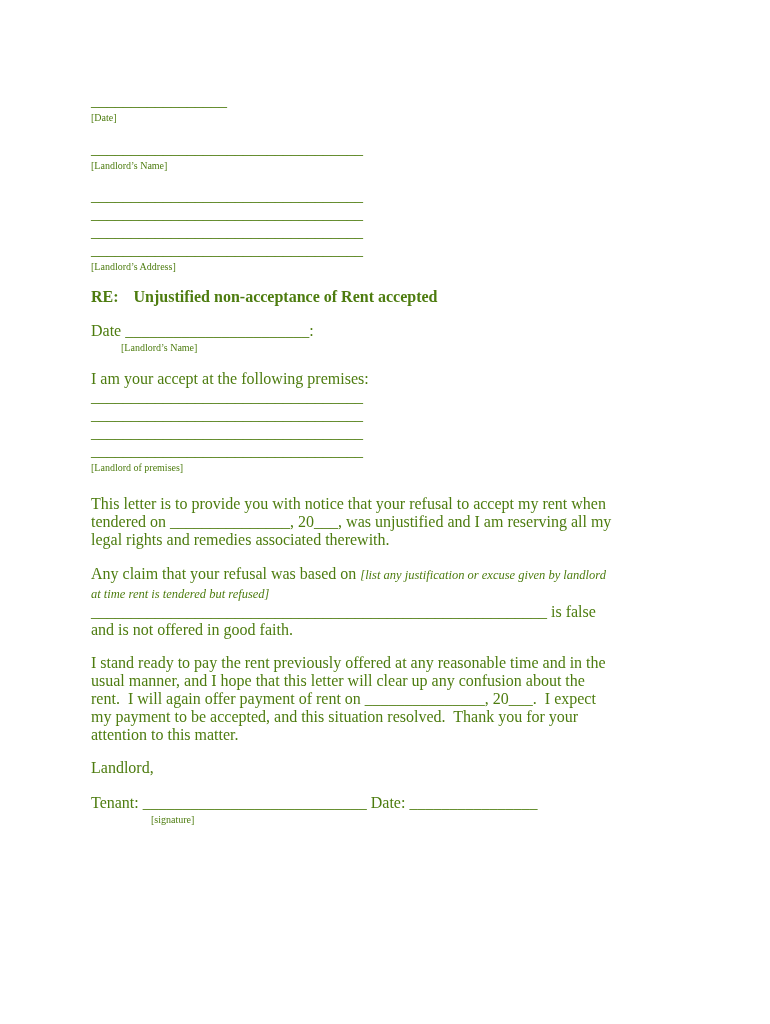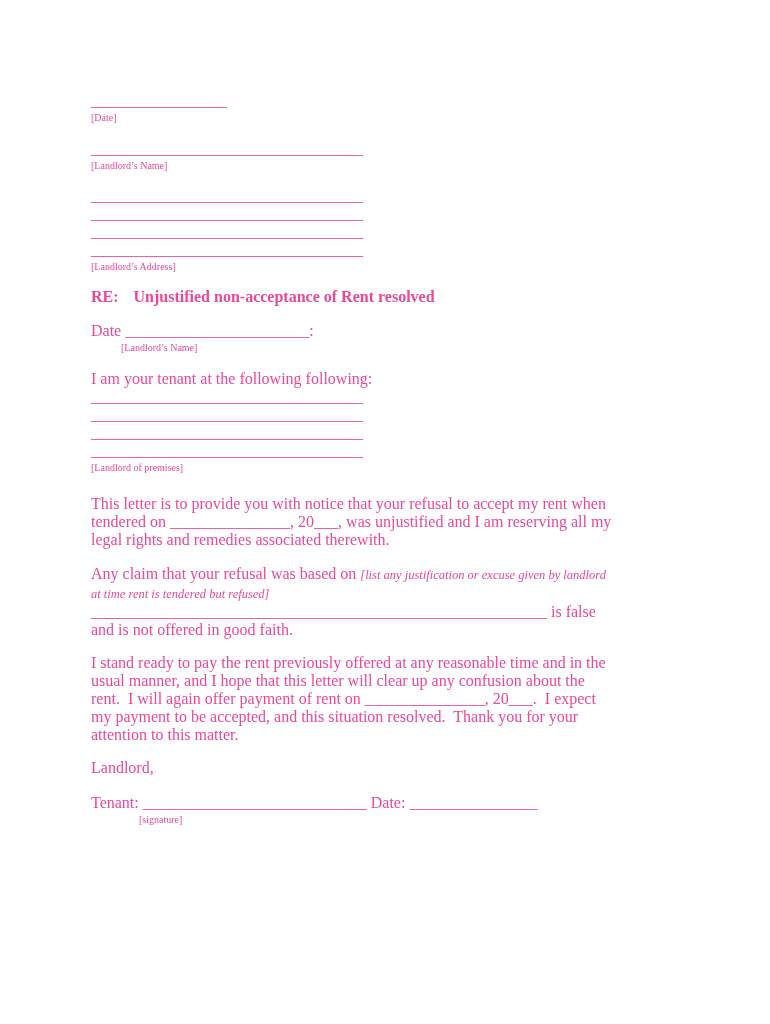--- a/index.html
+++ b/index.html
@@ -5,21 +5,21 @@
   html, body {
     margin: 0;
     padding: 0;
     background: #ffffff;
   }
   .page {
     position: relative;
     width: 706px;
     height: 1024px;
     background: #ffffff;
-    color: #ec4899;
+    color: #4d7c0f;
     font-family: "Liberation Serif", "DejaVu Serif", serif;
     font-size: 16px;
     line-height: 18px;
     box-sizing: border-box;
     padding: 92px 94px 0 91px;
     overflow: hidden;
   }
   .line {
     white-space: pre-wrap;
     margin: 0;
@@ -42,21 +42,21 @@
   .mt-16 { margin-top: 16px; }
   .mt-12 { margin-top: 20px; }
   .mt-17 { margin-top: 17px; }
   .re-line {
     font-weight: bold;
     margin-top: 14px;
     white-space: pre;
   }
   .re-title { margin-left: 15px; }
   .indent-name { margin-left: 30px; }
-  .indent-signature { margin-left: 48px; }
+  .indent-signature { margin-left: 60px; }
   .italic-note {
     font-style: italic;
     font-size: 12.5px;
   }
 </style>
 </head>
 <body>
 
 <div class="page">
 
@@ -71,29 +71,29 @@
   </div>
 
   <div class="mt-14">
     <div class="line blank-line">__________________________________</div>
     <div class="line blank-line">__________________________________</div>
     <div class="line blank-line">__________________________________</div>
     <div class="line blank-line">__________________________________</div>
     <div class="label">[Landlord’s Address]</div>
   </div>
 
-  <div class="re-line"><span>RE:</span><span class="re-title">Unjustified non-acceptance of Rent resolved</span></div>
+  <div class="re-line"><span>RE:</span><span class="re-title">Unjustified non-acceptance of Rent accepted</span></div>
 
   <div class="mt-16">
     <div class="line blank-line">Date _______________________:</div>
     <div class="label indent-name">[Landlord’s Name]</div>
   </div>
 
   <div class="mt-15">
-    <div class="line">I am your tenant at the following following:</div>
+    <div class="line">I am your accept at the following premises:</div>
     <div class="line blank-line">__________________________________</div>
     <div class="line blank-line">__________________________________</div>
     <div class="line blank-line">__________________________________</div>
     <div class="line blank-line">__________________________________</div>
     <div class="label">[Landlord of premises]</div>
   </div>
 
   <p class="para mt-12">This letter is to provide you with notice that your refusal to accept my rent when tendered on _______________, 20___, was unjustified and I am reserving all my legal rights and remedies associated therewith.</p>
 
   <p class="para mt-16"><span>Any claim that your refusal was based on </span><span class="italic-note">[list any justification or excuse given by landlord at time rent is tendered but refused]</span><span> _________________________________________________________ is false and is not offered in good faith.</span></p>

